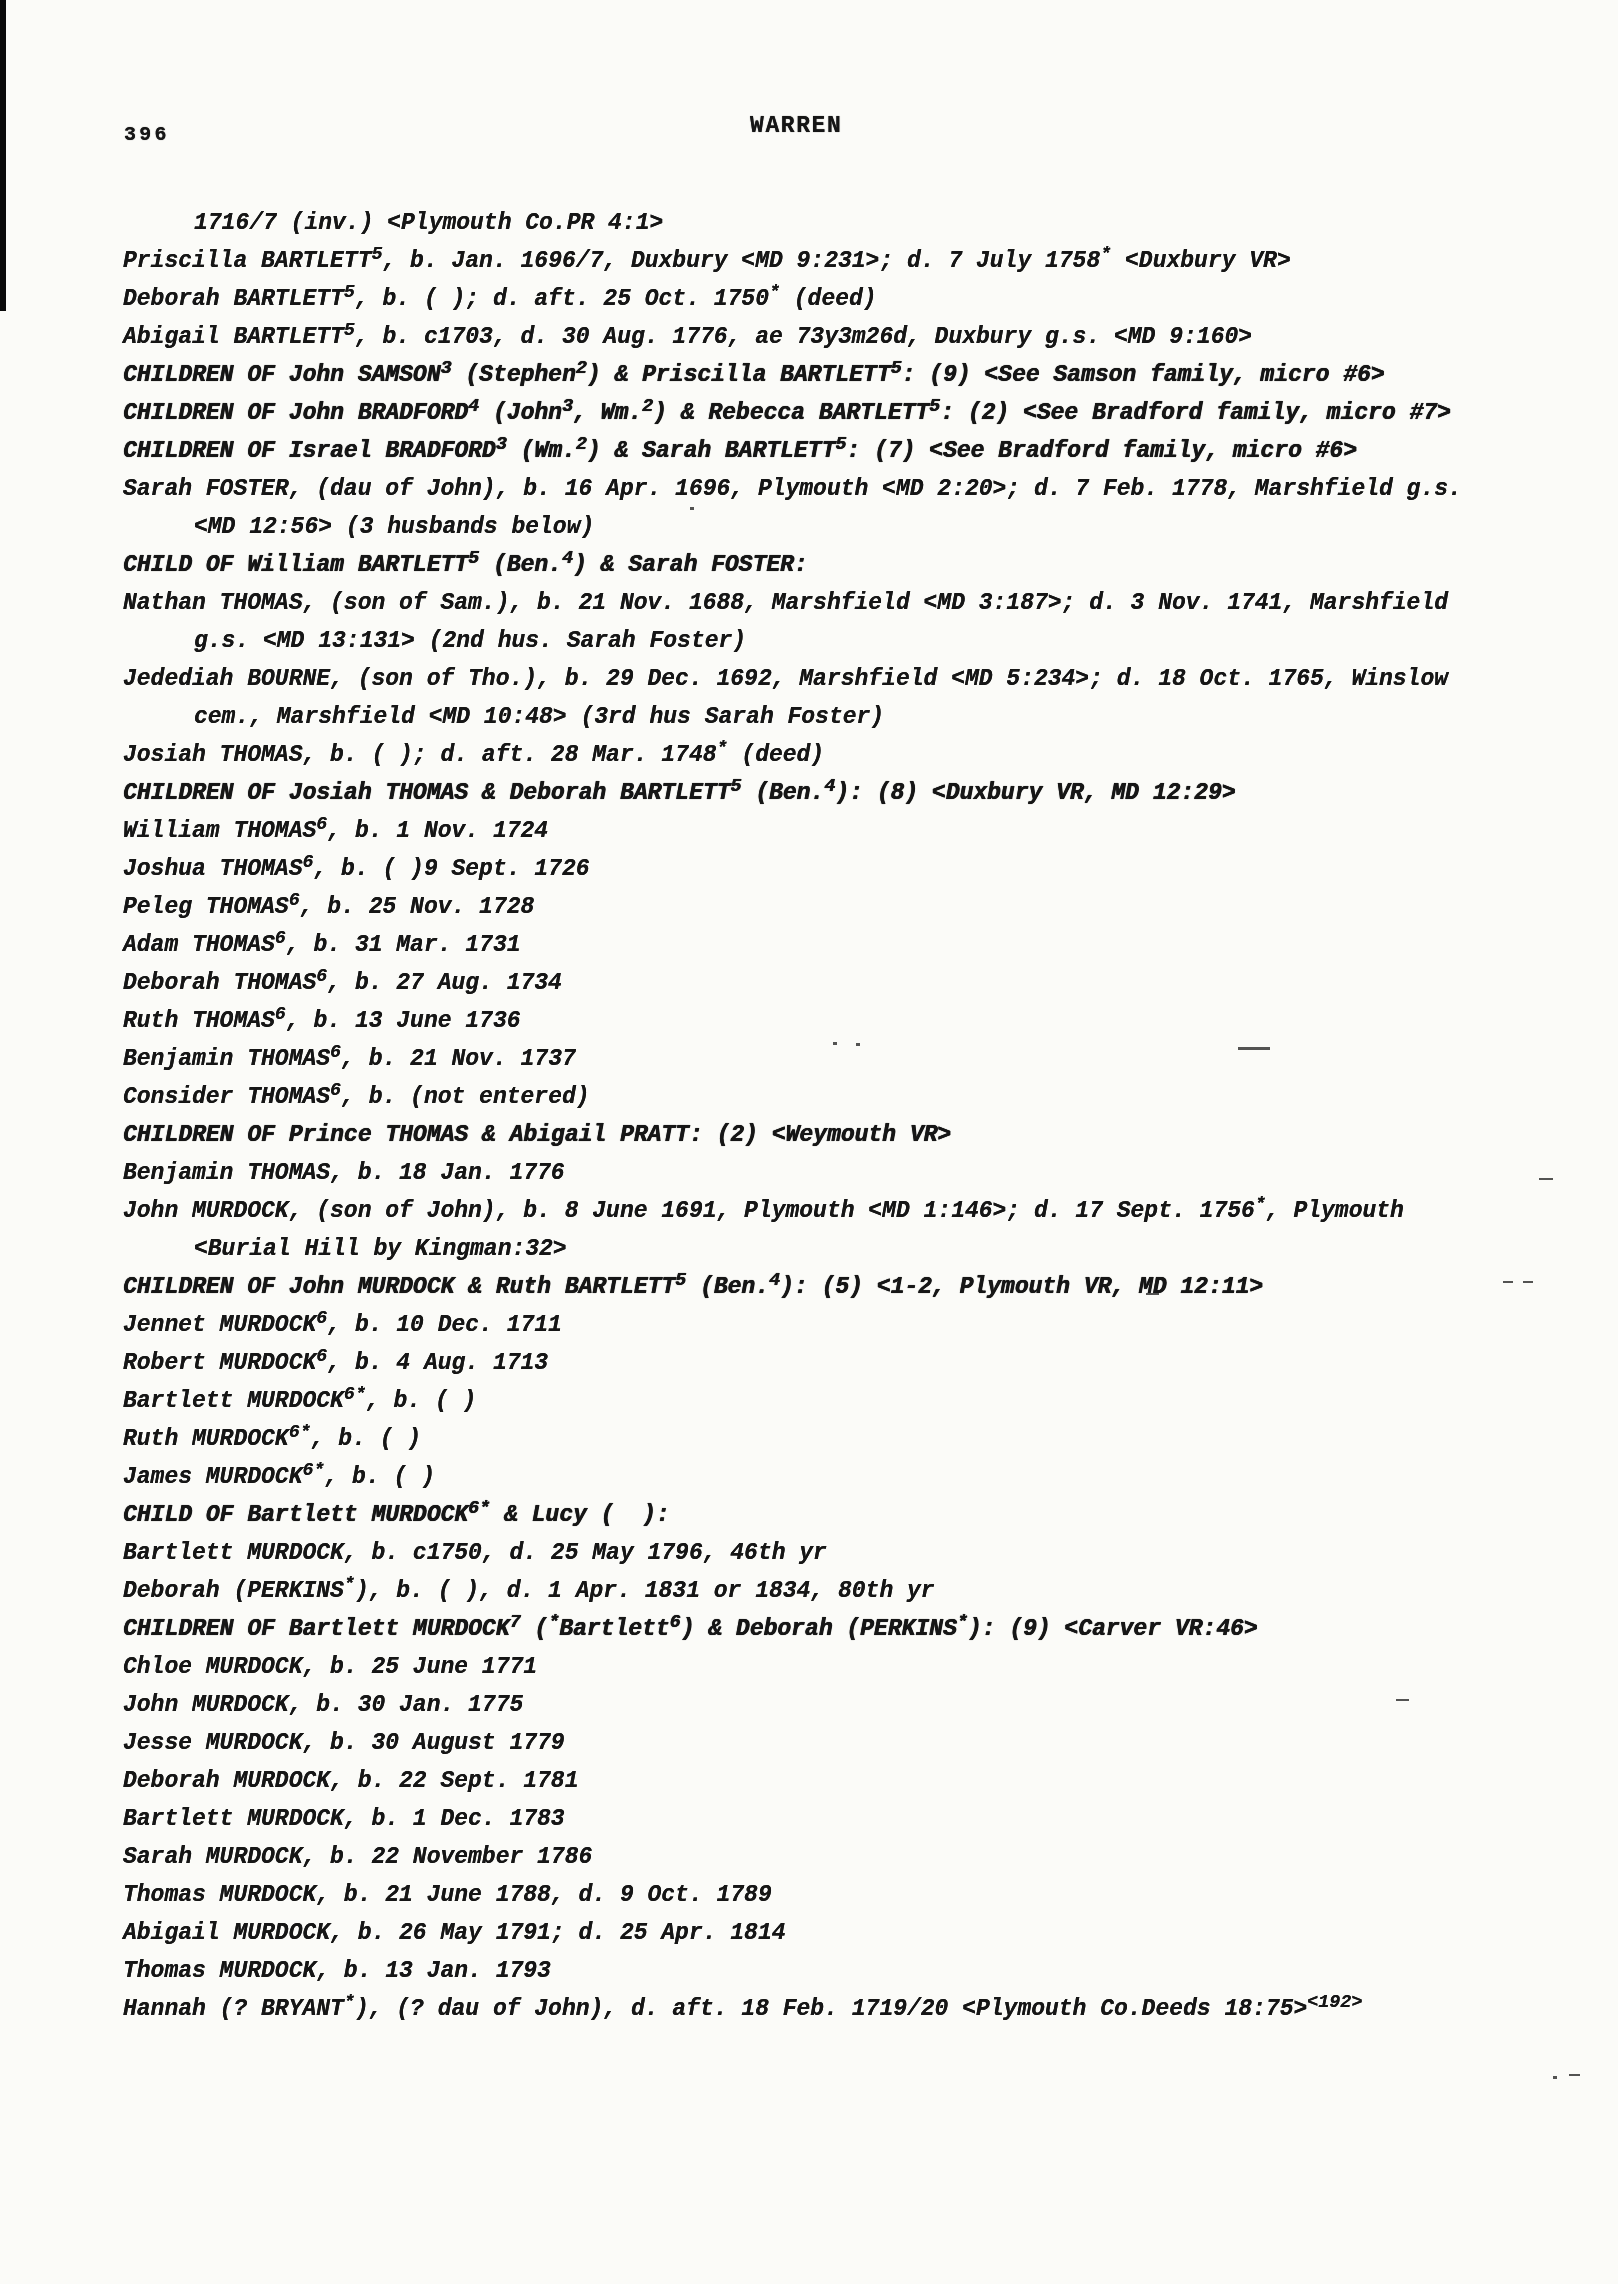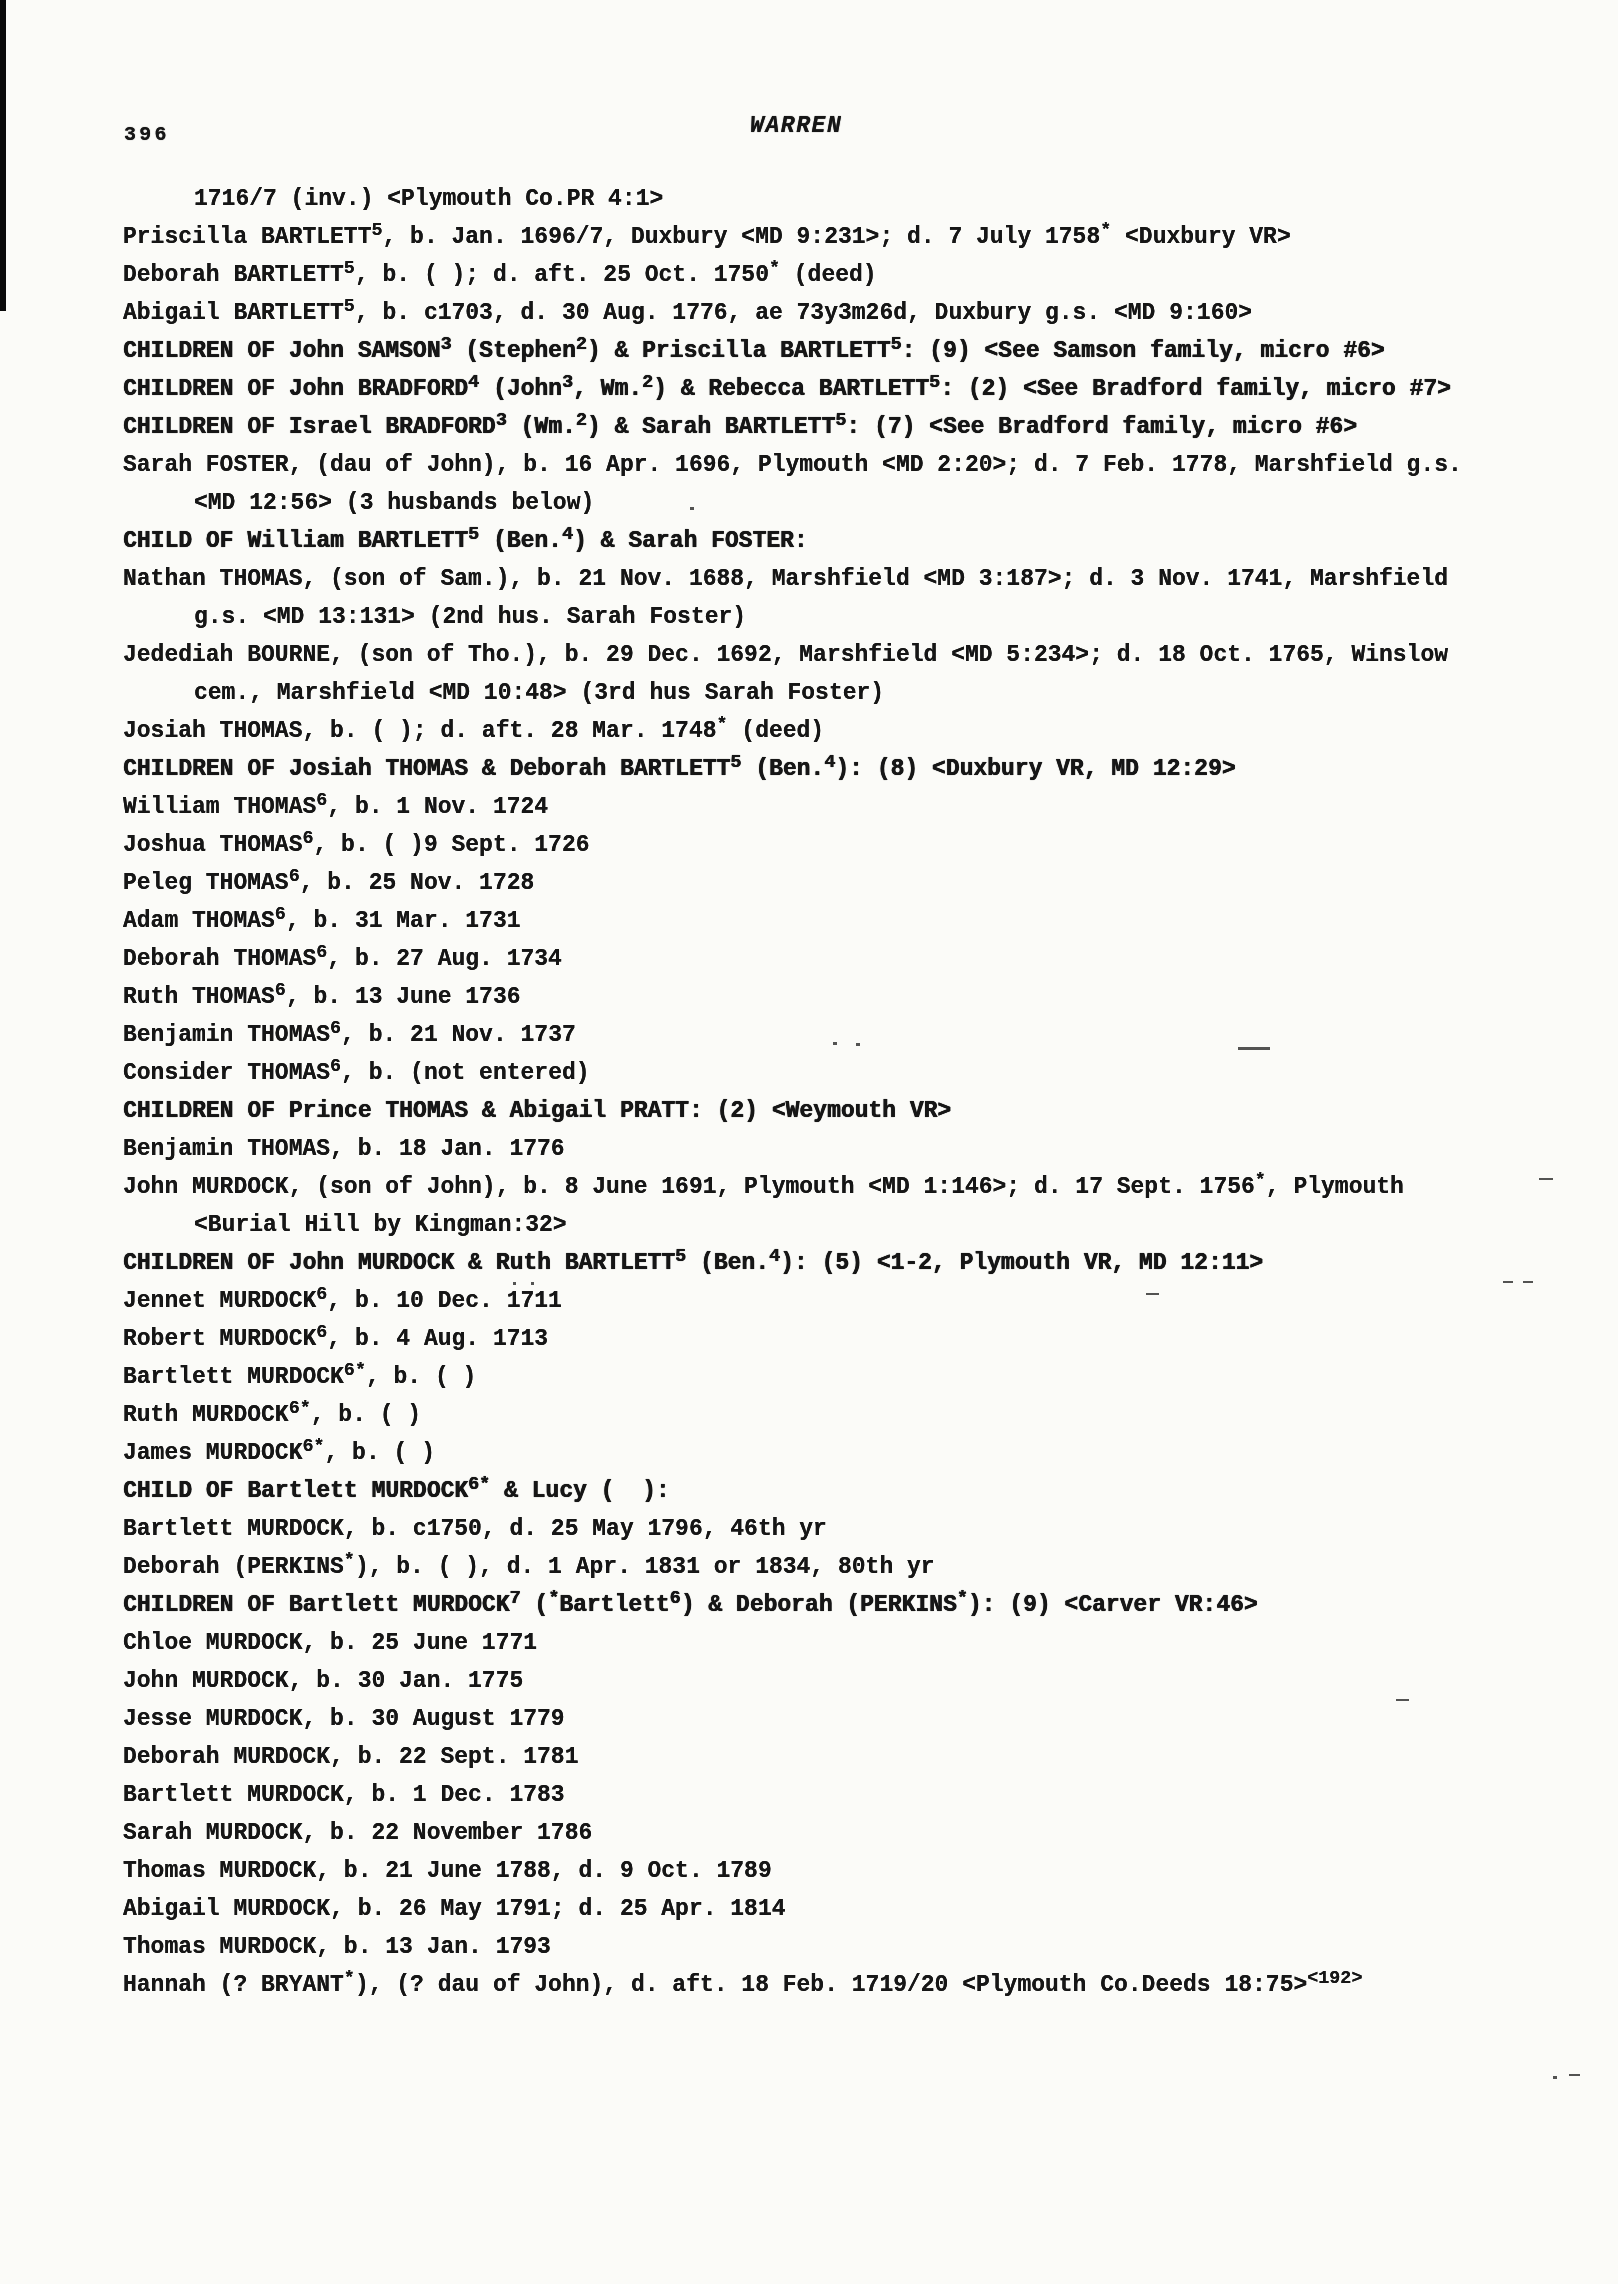--- a/index.html
+++ b/index.html
@@ -31,27 +31,27 @@
     margin-top: 11px;
   }
   .running-head {
     position: absolute;
     left: 750px;
     top: 113px;
     font-size: 23px;
     letter-spacing: 1.6px;
     white-space: pre;
     text-shadow: 0 0 0.8px currentColor;
-    font-style: italic;
   }
   .text-block {
     position: absolute;
     left: 123px;
-    top: 180px;
+    top: 204px;
     width: 1410px;
+    font-style: italic;
   }
   .line {
     height: 38px;
     line-height: 38px;
     font-size: 23px;
     white-space: pre;
     text-shadow: 0 0 0.6px currentColor;
   }
   .line.indent {
     padding-left: 71px;

